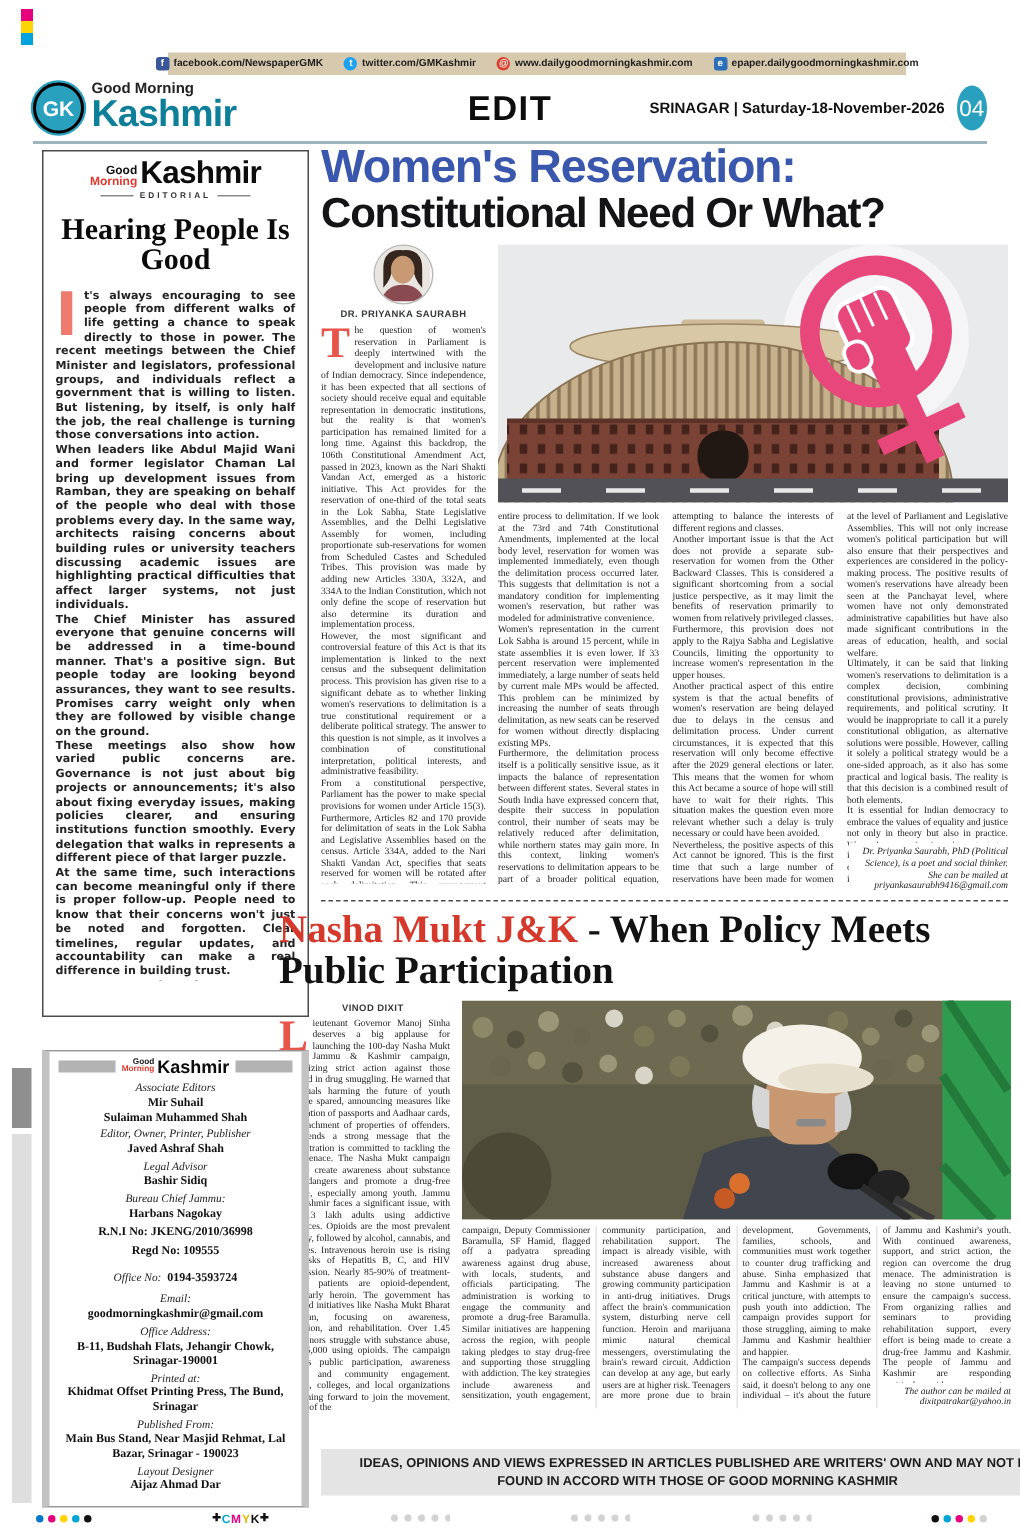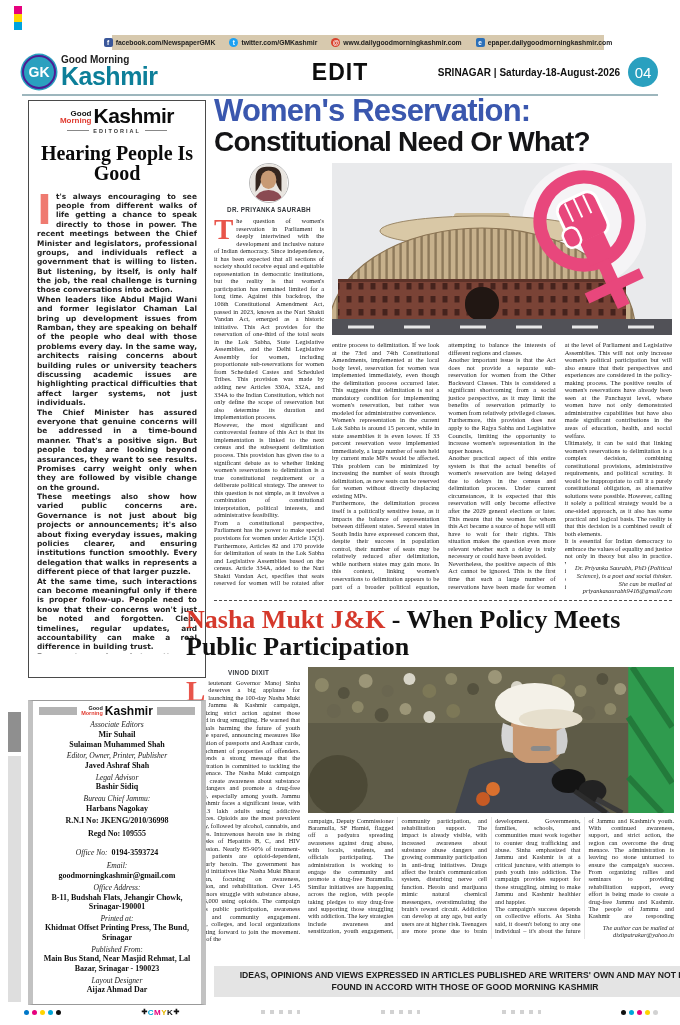--- a/index.html
+++ b/index.html
@@ -26,21 +26,21 @@
   .tl{display:flex;align-items:center;gap:3px;}
   .ticon{width:9px;height:9px;display:flex;align-items:center;justify-content:center;color:#fff;font-size:6.5px;font-weight:bold;font-family:var(--sans);}
   .ti-fb{background:#3a579a;border-radius:2px;}
   .ti-tw{background:#1da1f2;border-radius:50%;}
   .ti-gl{background:#d8422e;border-radius:50%;}
   .ti-ep{background:#2a6fb8;border-radius:2px;}
 
   
   .header{left:22px;top:52px;width:636px;height:40px;display:flex;align-items:center;}
   .brand{display:flex;align-items:center;gap:5px;width:225px;}
-  .gkcircle{width:34px;height:34px;border-radius:50%;background:var(--cyan);color:#fff;display:flex;align-items:center;justify-content:center;font-family:var(--sans);font-weight:bold;font-size:14px;border:2px solid #4c1d95;box-shadow:0 0 0 1.5px var(--cyan);}
+  .gkcircle{width:34px;height:34px;border-radius:50%;background:var(--cyan);color:#fff;display:flex;align-items:center;justify-content:center;font-family:var(--sans);font-weight:bold;font-size:14px;border:2px solid #000000;box-shadow:0 0 0 1.5px var(--cyan);}
   .mh-small{font-family:var(--sans);font-weight:bold;font-size:10px;color:#222;line-height:1;}
   .mh-main{font-family:var(--sans);font-weight:bold;font-size:25px;color:var(--teal);line-height:0.95;letter-spacing:-0.5px;}
   .edit-title{flex:1;text-align:center;font-family:var(--sans);font-weight:bold;font-size:23px;letter-spacing:1px;color:#0d0d0d;}
   .dateline{font-family:var(--sans);font-weight:bold;font-size:10px;color:#111;margin-right:8px;white-space:nowrap;}
   .pagenum{width:30px;height:30px;border-radius:50%;background:var(--cyan);color:#fff;display:flex;align-items:center;justify-content:center;font-family:var(--sans);font-weight:normal;font-size:15px;text-align:right;}
   .headrule{left:22px;top:94px;width:636px;height:2px;background:#9db6bd;}
 
   
   .edbox{left:28px;top:100px;width:178px;height:578px;border:1.5px solid #4a4a4a;padding:7px 8px 6px;background:#fff;}
   .edlogo{display:flex;align-items:flex-end;justify-content:center;gap:2px;}
@@ -157,21 +157,21 @@
   <div class="abs header">
     <div class="brand">
       <div class="gkcircle">GK</div>
       <div>
         <div class="mh-small">Good Morning</div>
         <div class="mh-main">Kashmir</div>
       </div>
     </div>
     <div class="edit-title">EDIT</div>
     <div style="width:225px;display:flex;align-items:center;justify-content:flex-end;">
-      <div class="dateline">SRINAGAR | Saturday-18-August-2026</div>
+      <div class="dateline">SRINAGAR | Saturday-18-November-2026</div>
       <div class="pagenum">04</div>
     </div>
   </div>
   <div class="abs headrule"></div>
 
   <div class="abs edbox">
     <div class="edlogo">
       <div class="gm">
         <div>Good</div>
         <div class="mo">Morning</div>

